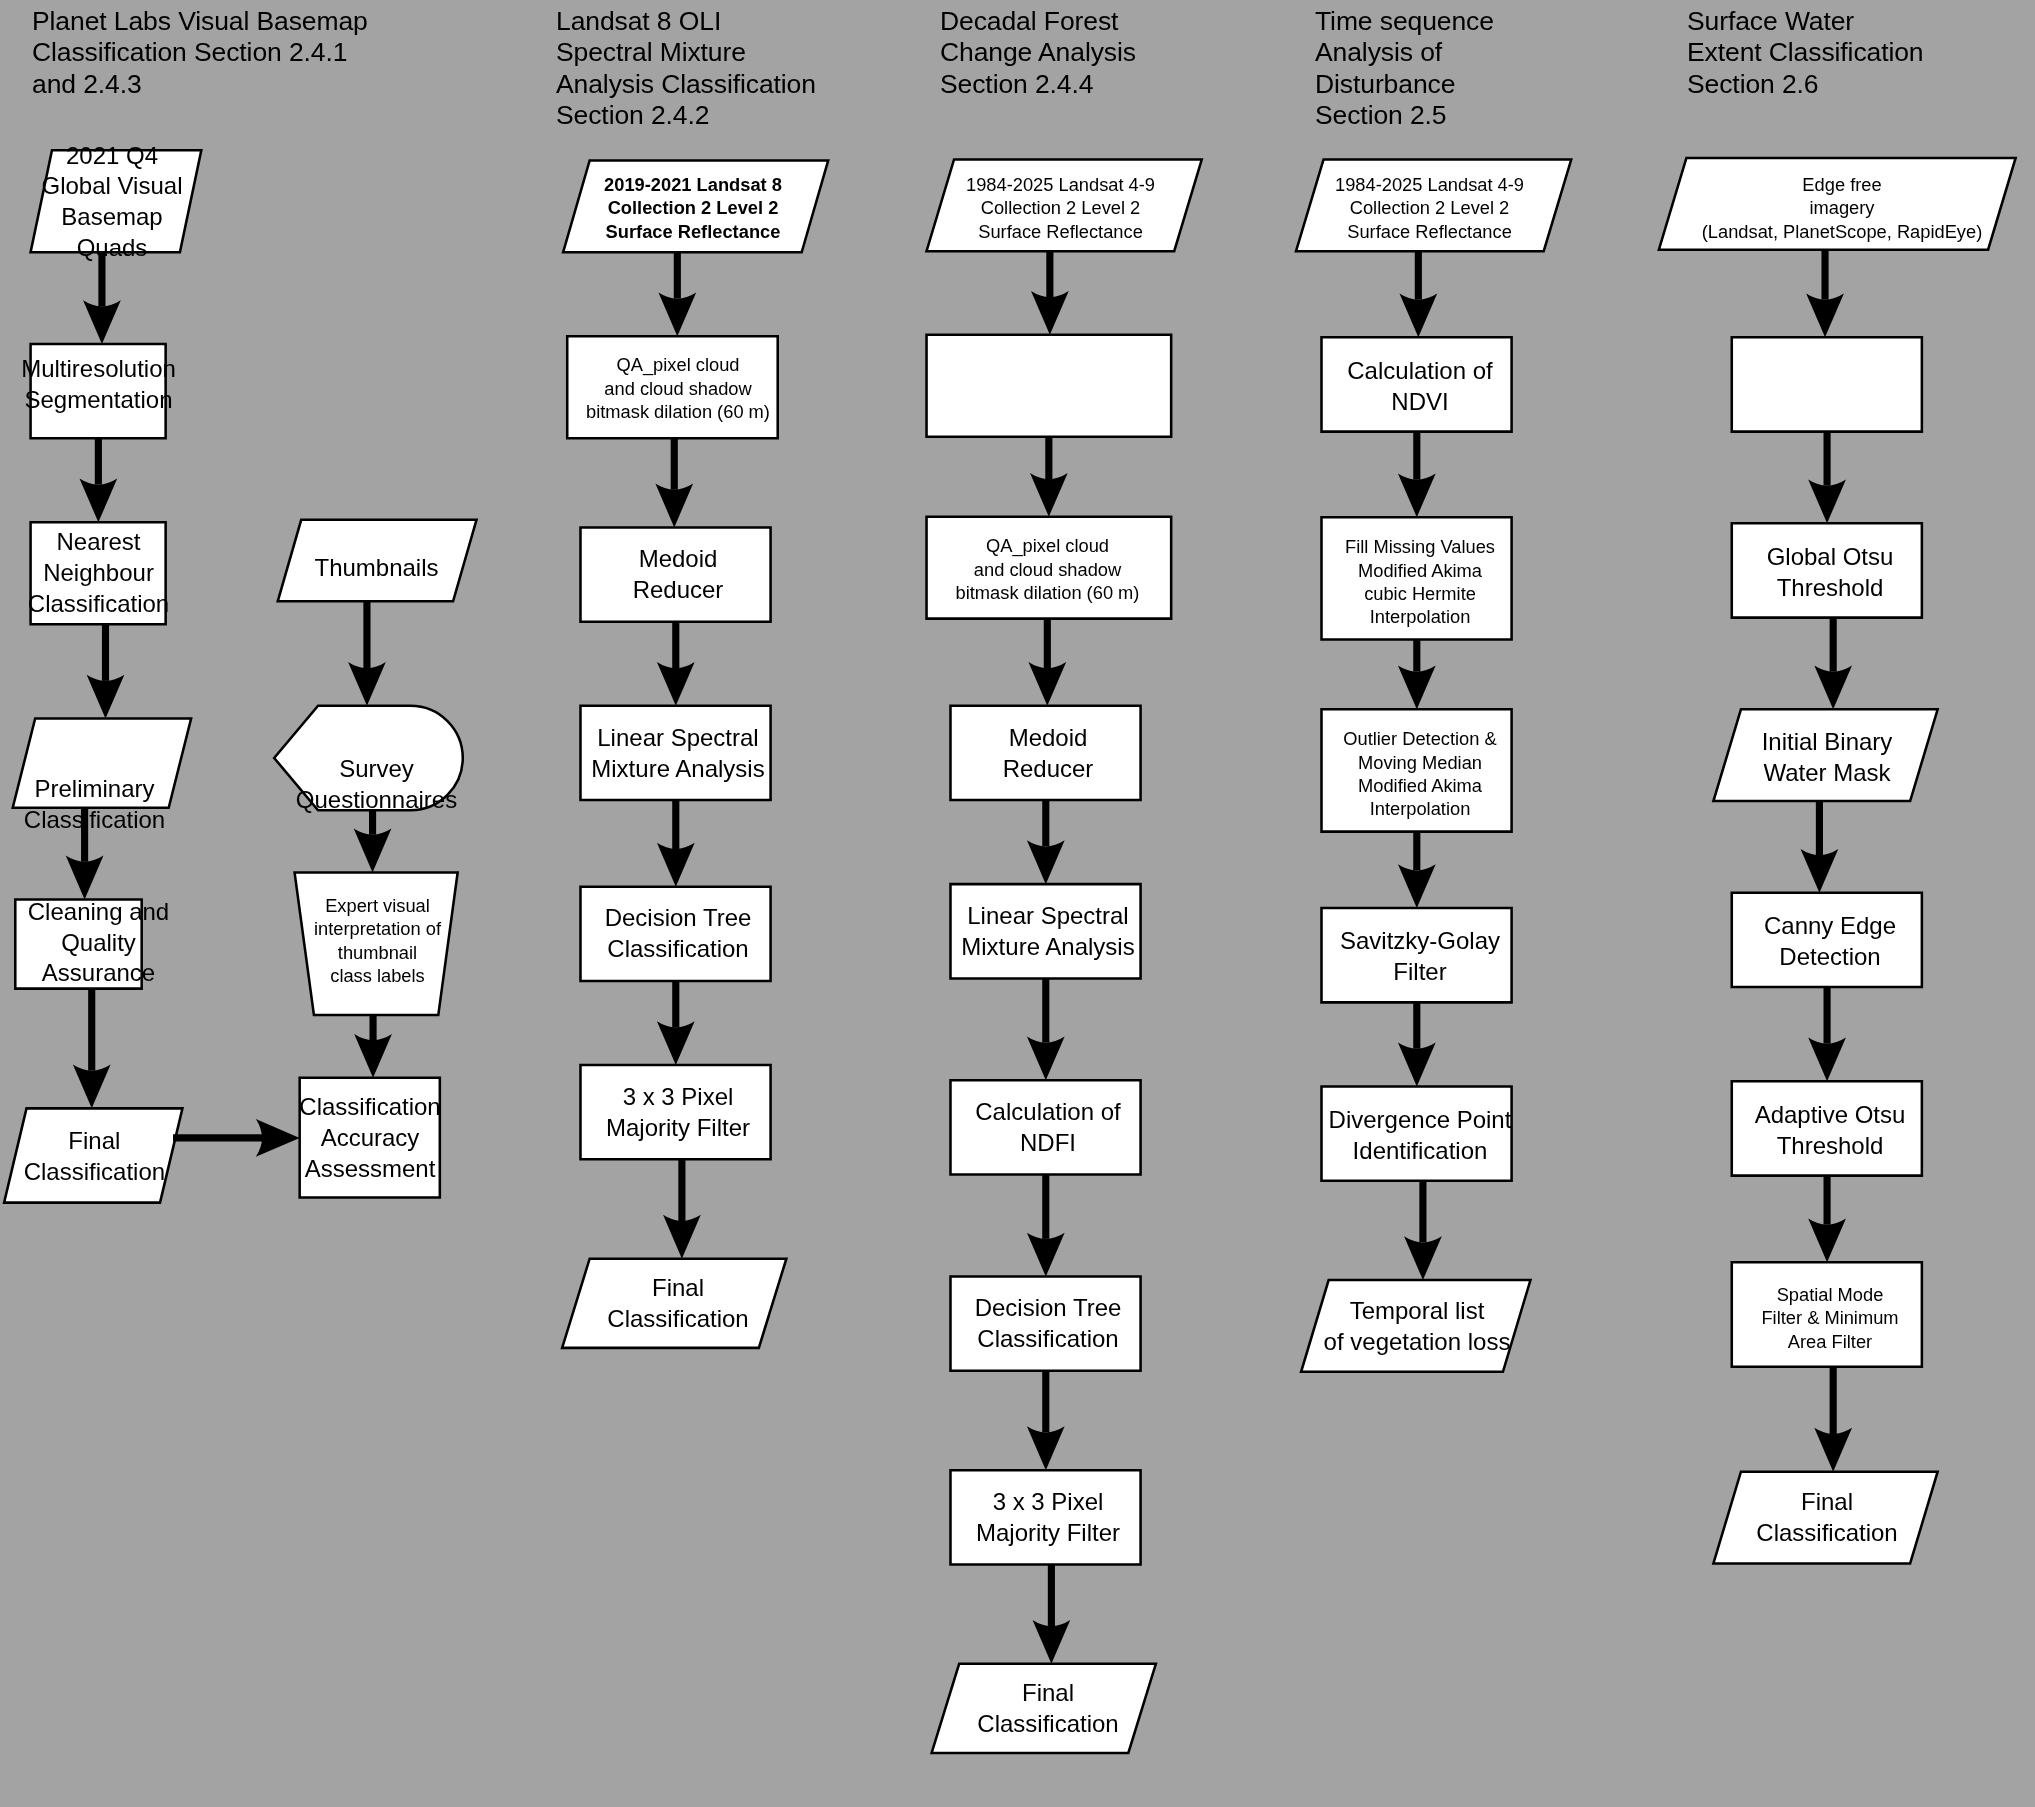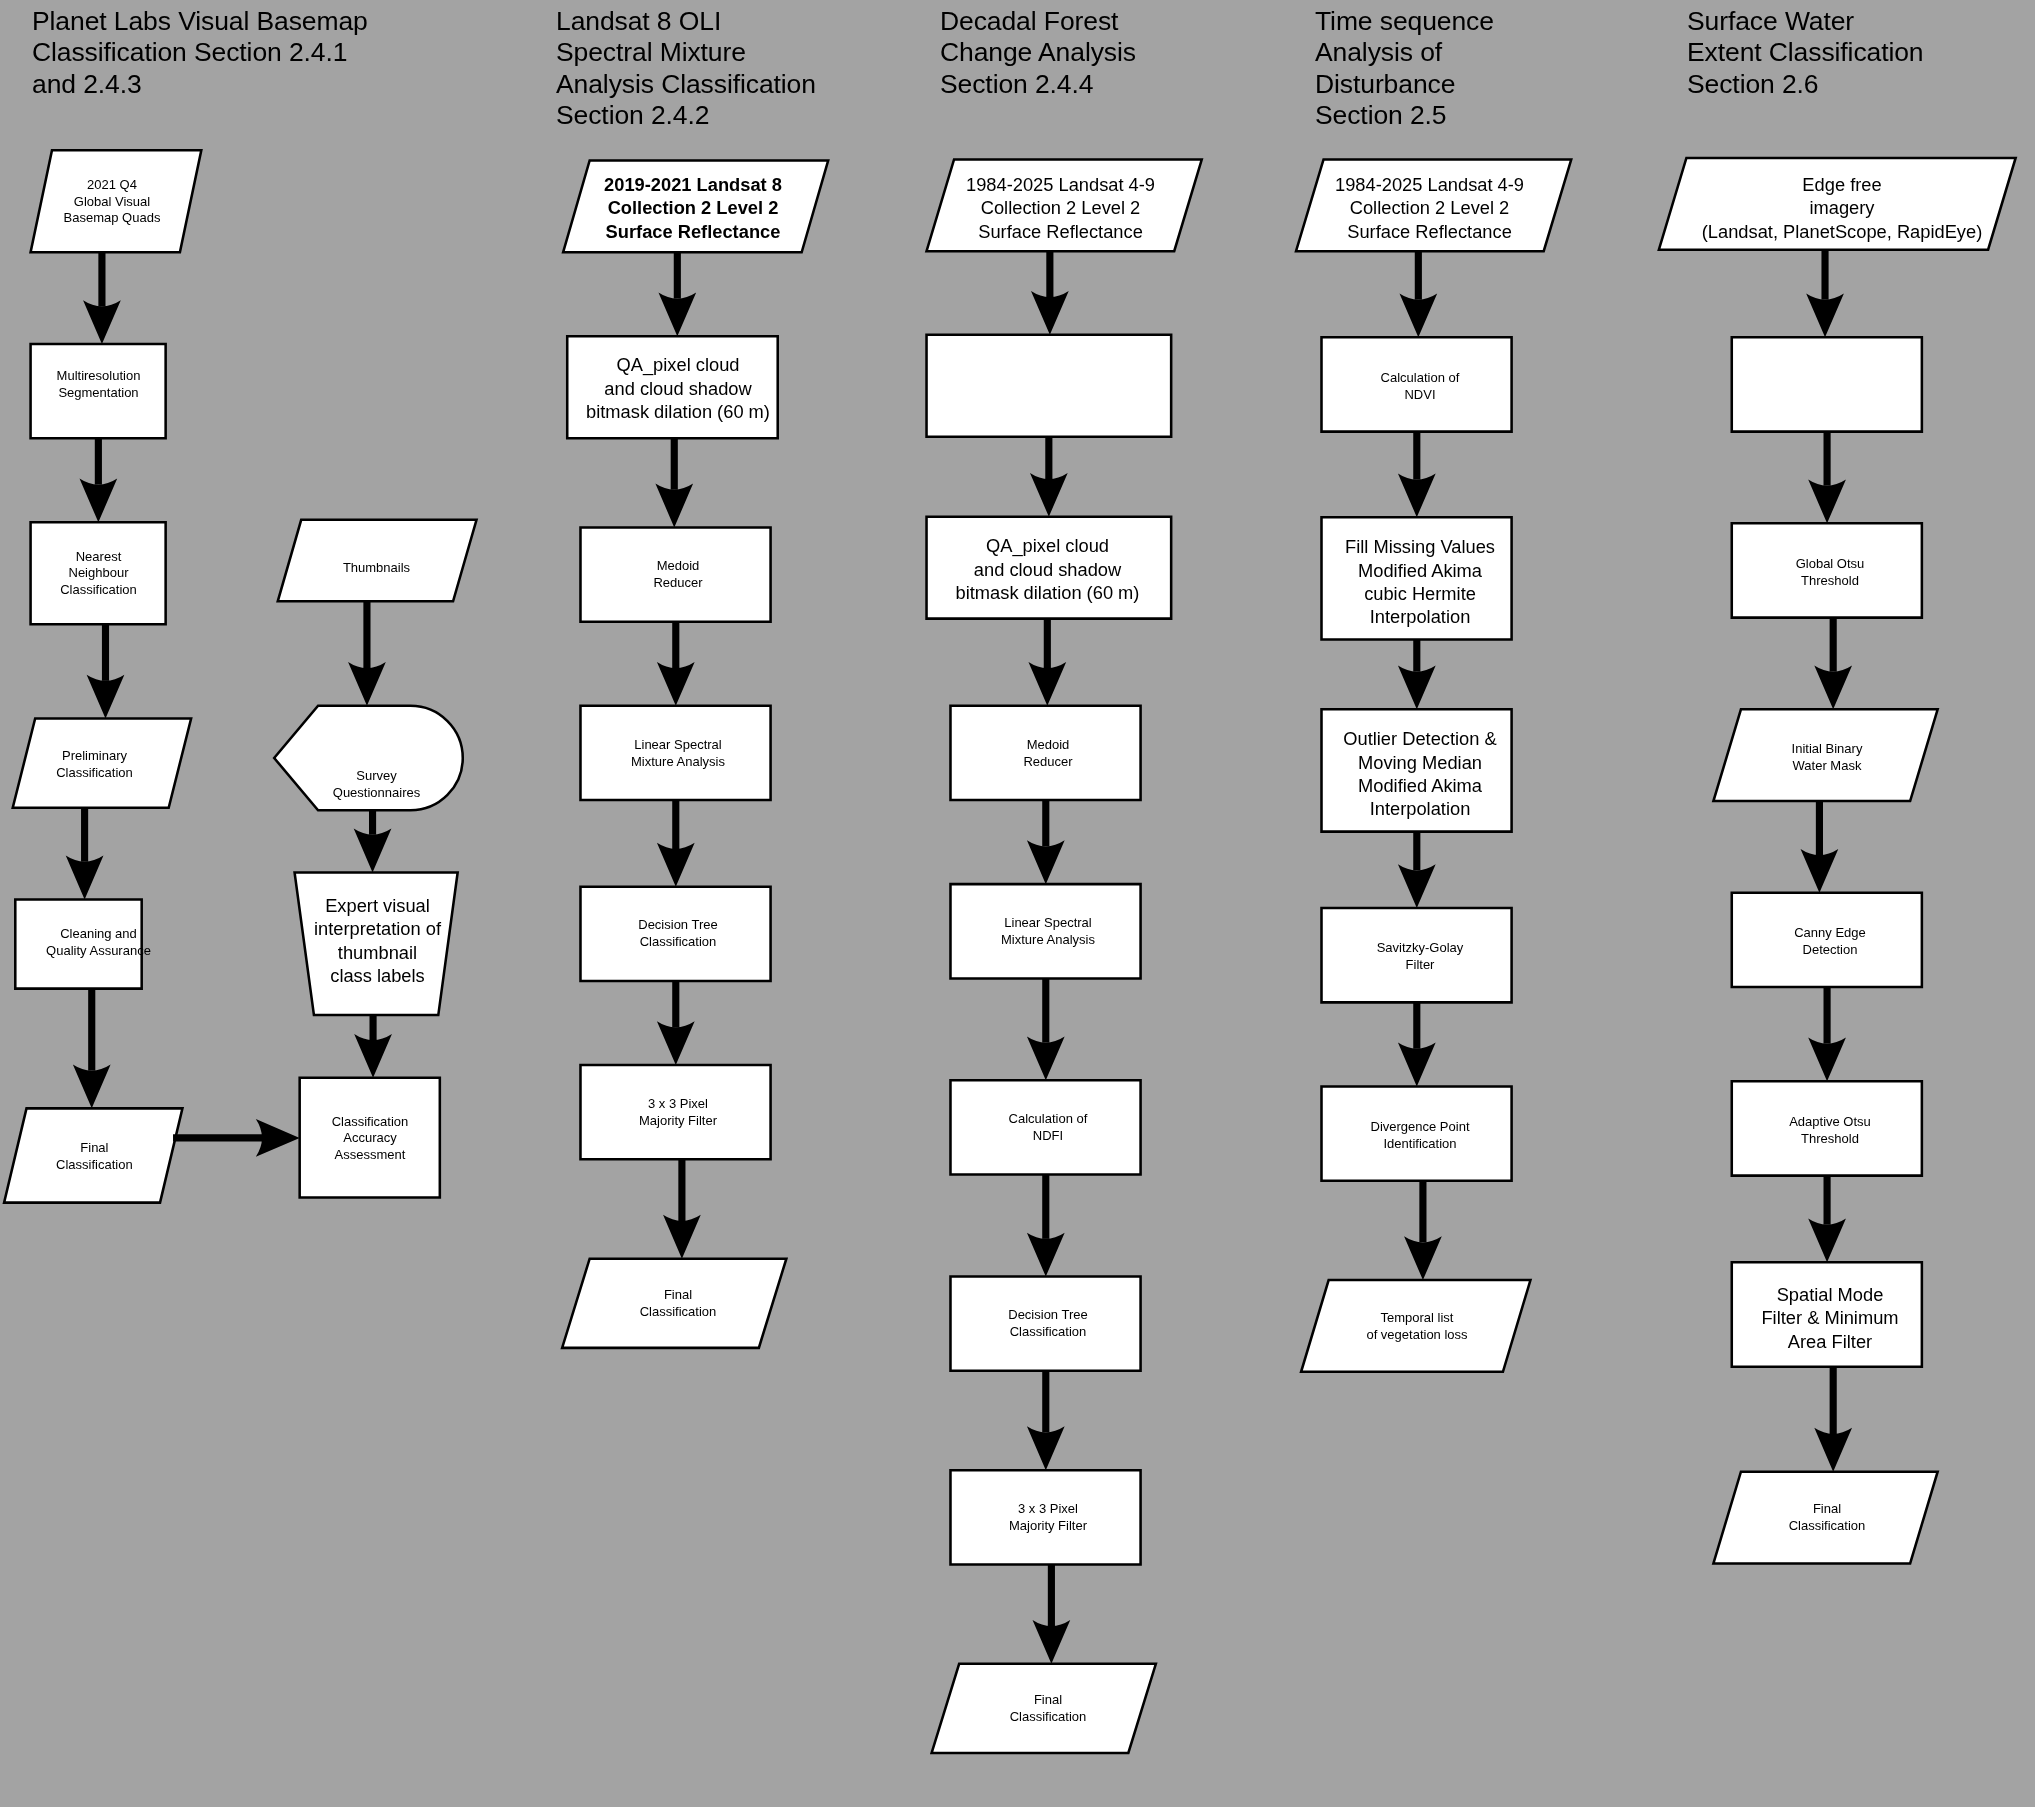--- a/index.html
+++ b/index.html
@@ -50,21 +50,21 @@
     color: #000000;
     white-space: pre-line;
     letter-spacing: -0.1px;
   }
   .node-label {
     position: absolute;
     display: flex;
     align-items: center;
     justify-content: center;
     text-align: center;
-    font-size: 13px;
+    font-size: 24px;
     line-height: 1.28;
     color: #000000;
     white-space: pre-line;
     pointer-events: none;
   }
   .node-label.small { font-size: 18.3px; }
 </style>
 </head>
 <body>
 
@@ -277,21 +277,21 @@
 Section 2.6</div>
 
   <div class="node-label" style="left:38px;  top:155px;  width:148px; height:94px;">2021 Q4
 Global Visual
 Basemap Quads</div>
   <div class="node-label" style="left:31px;  top:344px;  width:135px; height:81px;">Multiresolution
 Segmentation</div>
   <div class="node-label" style="left:31px;  top:525px; width:135px; height:97px;">Nearest
 Neighbour
 Classification</div>
-  <div class="node-label" style="left:23px;  top:724px; width:143px; height:82px;">Preliminary
+  <div class="node-label" style="left:23px;  top:764px; width:143px; height:82px;">Preliminary
 Classification</div>
   <div class="node-label" style="left:24.5px;  top:902px; width:148px; height:82px;">Cleaning and
 Quality Assurance</div>
   <div class="node-label" style="left:20.4px;  top:1116px; width:148px; height:82px;">Final
 Classification</div>
 
   <div class="node-label" style="left:305px; top:540px; width:143px; height:56px;">Thumbnails</div>
   <div class="node-label" style="left:295px; top:743px; width:163px; height:84px;">Survey
 Questionnaires</div>
   <div class="node-label small" style="left:296px; top:874px; width:163px; height:133px;">Expert visual

